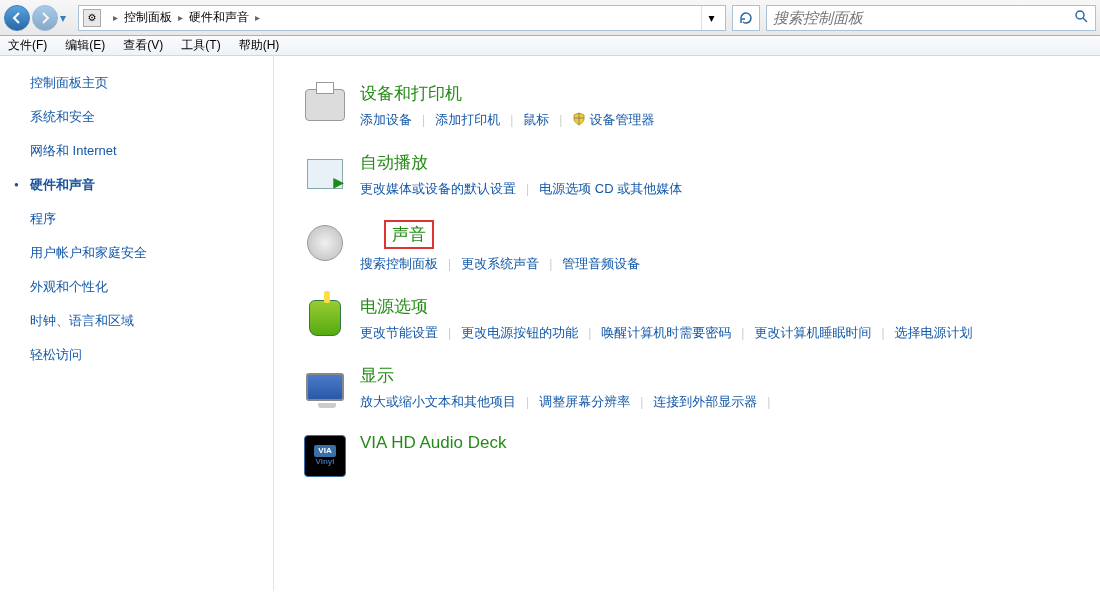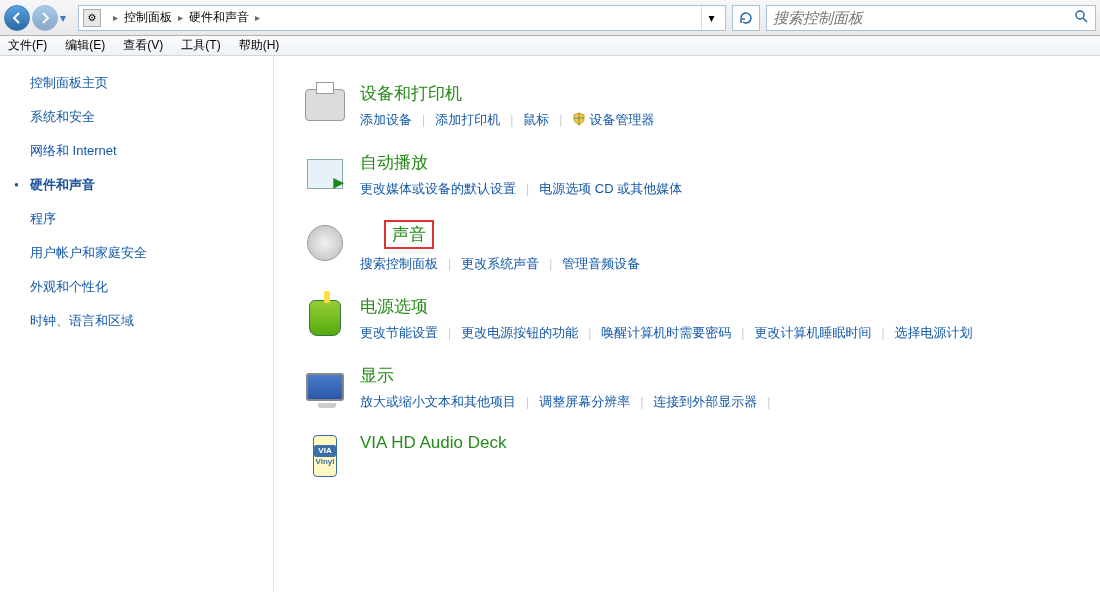--- a/index.html
+++ b/index.html
@@ -45,21 +45,21 @@
 
 .ico-printer { width:40px; height:32px; background:#dcdcdc; border:1px solid #999; border-radius:4px; position:relative;}
 .ico-printer::after{content:"";position:absolute;width:16px;height:10px;background:#fff;border:1px solid #999;top:-8px;left:10px;}
 .ico-autoplay{width:36px;height:30px;background:#e8f0f8;border:1px solid #8aa;position:relative;}
 .ico-autoplay::after{content:"▶";position:absolute;bottom:-2px;right:-2px;color:#1a8b1a;font-size:14px;}
 .ico-sound{width:36px;height:36px;border-radius:50%;background:radial-gradient(#f0f0f0,#bbb);border:1px solid #999;}
 .ico-power{width:32px;height:36px;background:linear-gradient(#9c3,#5a1);border-radius:6px 6px 8px 8px;border:1px solid #374;position:relative;}
 .ico-power::before{content:"";position:absolute;width:6px;height:12px;background:#fd4;top:-10px;left:14px;border-radius:2px;}
 .ico-display{width:38px;height:28px;background:linear-gradient(#4a7bc8,#2958a8);border:2px solid #888;border-radius:3px;position:relative;}
 .ico-display::after{content:"";position:absolute;width:18px;height:5px;background:#ccc;bottom:-9px;left:10px;border-radius:0 0 3px 3px;}
-.ico-via{width:24px;height:42px;background:#fef9c3;border:1px solid #3b6fa8;border-radius:4px;display:flex;flex-direction:column;align-items:center;justify-content:center;font-size:8px;color:#3b6fa8;font-weight:bold;line-height:1.2;}
+.ico-via{width:42px;height:42px;background:#000000;border:1px solid #3b6fa8;border-radius:4px;display:flex;flex-direction:column;align-items:center;justify-content:center;font-size:8px;color:#3b6fa8;font-weight:bold;line-height:1.2;}
 .ico-via .b1{background:#3b6fa8;color:#fff;padding:1px 4px;border-radius:2px;}
 </style>
 </head>
 <body>
 
 <div class="navbar">
   <div class="nav-btn">
     <svg width="14" height="14" viewBox="0 0 14 14">
         <path d="M9 2 L4 7 L9 12" stroke="#fff" stroke-width="2" fill="none"></path>
       </svg>
@@ -108,20 +108,21 @@
 <div class="main">
   <div class="sidebar" id="sidebar">
       <div class="nav-link">控制面板主页</div>
       <div class="nav-link">系统和安全</div>
       <div class="nav-link">网络和 Internet</div>
       <div class="nav-link active">硬件和声音</div>
       <div class="nav-link">程序</div>
       <div class="nav-link">用户帐户和家庭安全</div>
       <div class="nav-link">外观和个性化</div>
       <div class="nav-link">时钟、语言和区域</div>
+      <div class="nav-link">轻松访问</div>
     </div>
   <div class="content" id="content">
       <div class="cat">
         <div class="cat-icon">
           <div class="ico-printer"></div>
         </div>
         <div class="cat-body"><div class="cat-title">设备和打印机</div><div class="sub-links">
             <a>添加设备</a>
             <span class="sub-divider">|</span>
             <a>添加打印机</a>

